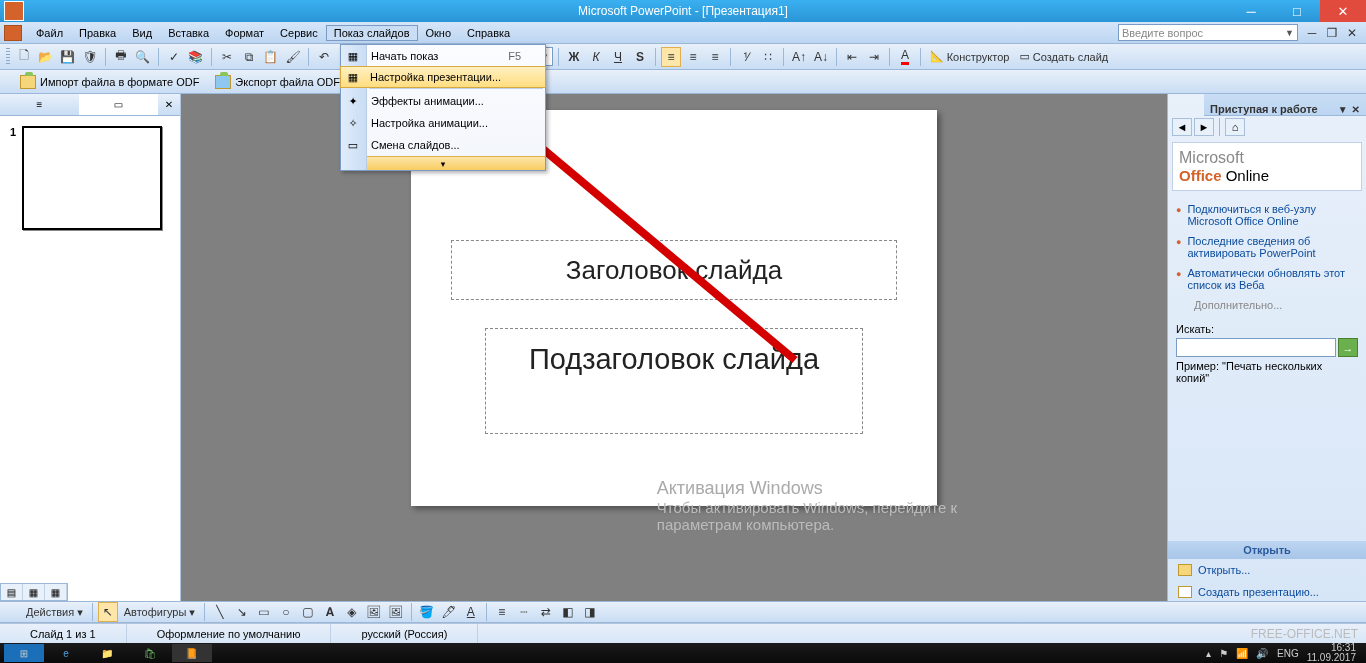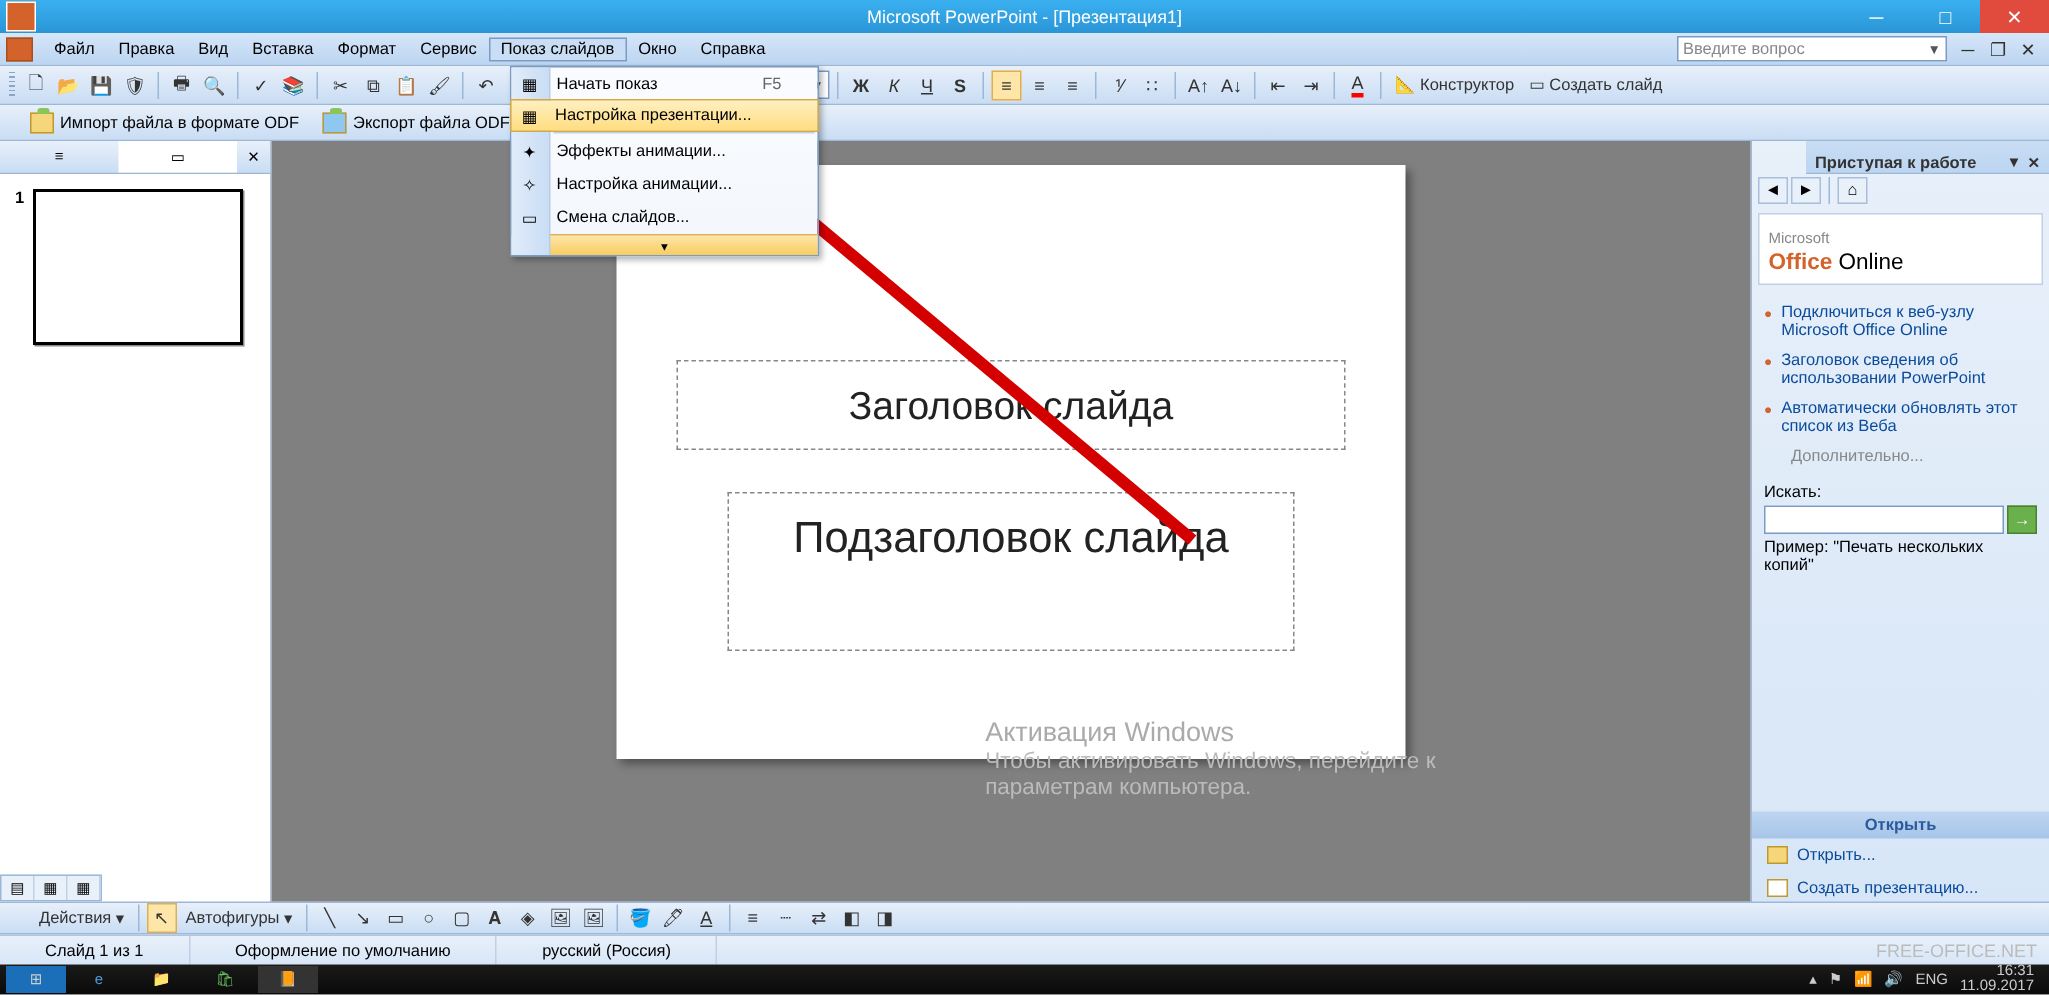--- a/index.html
+++ b/index.html
@@ -267,30 +267,30 @@
           <span>✕</span>
         </div>
     </div>
     <div class="tpnav">
       <div class="nbtn">◄</div>
       <div class="nbtn">►</div>
       <div class="sep"></div>
       <div class="nbtn">⌂</div>
     </div>
     <div class="officebox">
-      <div class="logo"><span style="color:#888;font-size:10px">Microsoft</span><br><b>Office</b><span> Online</span></div>
+      <div class="logo"><span style="color:#888;font-size:16px">Microsoft</span><br><b>Office</b><span> Online</span></div>
     </div>
     <div class="tplist">
       <div class="li">
           <span class="bul">●</span>
           <span>Подключиться к веб-узлу Microsoft Office Online</span>
         </div>
       <div class="li">
           <span class="bul">●</span>
-          <span>Заголовок сведения об использовании PowerPoint</span>
+          <span>Последние сведения об активировать PowerPoint</span>
         </div>
       <div class="li">
           <span class="bul">●</span>
           <span>Автоматически обновлять этот список из Веба</span>
         </div>
       <div class="more">Дополнительно...</div>
     </div>
     <div class="tpsearch">
       <div>Искать:</div>
       <div class="row">

